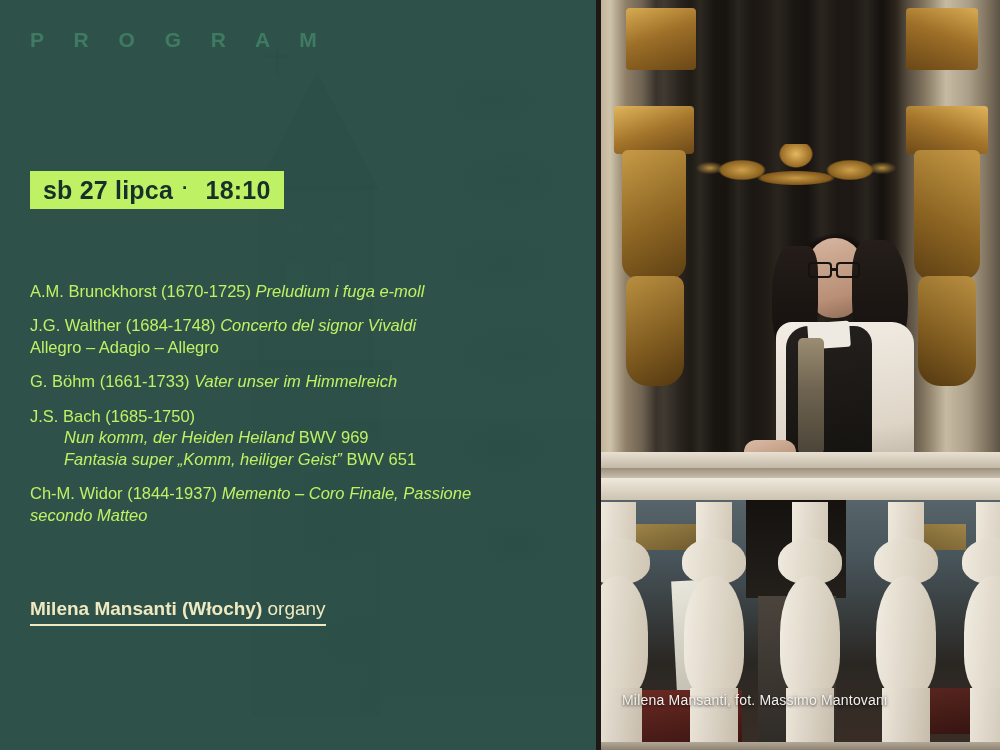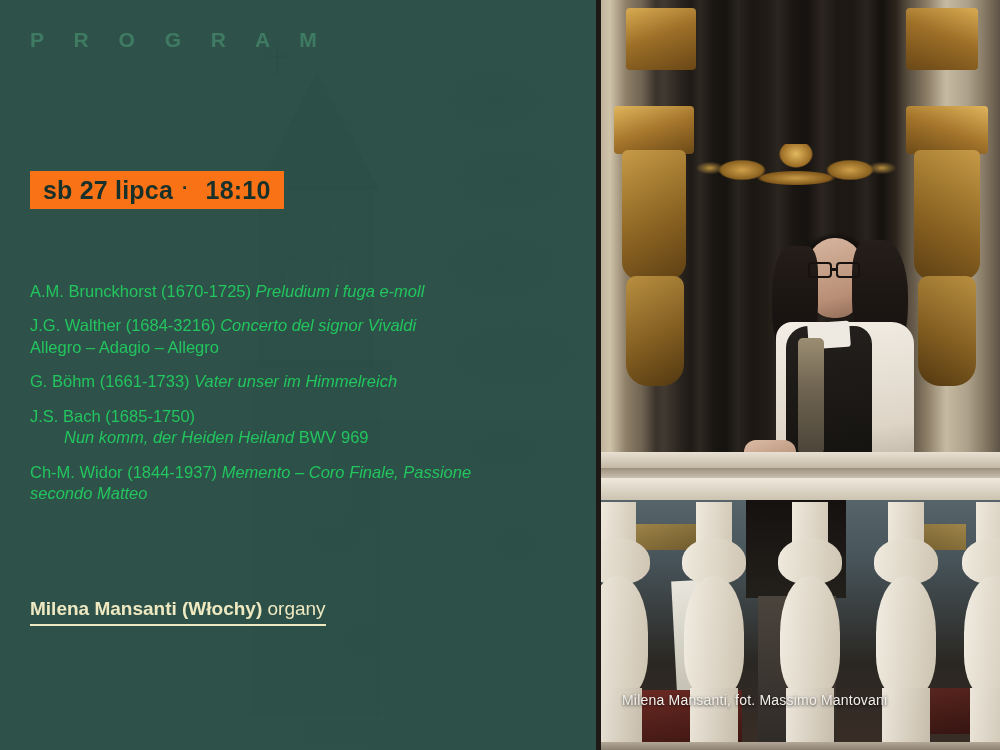--- a/index.html
+++ b/index.html
@@ -72,37 +72,37 @@
   .left-content { position:absolute; inset:0; }
 
   .program-kicker {
     position:absolute; left:30px; top:28px;
     font-size:21px; font-weight:700; letter-spacing:12px;
     color:#3f7b63; font-family:"Liberation Sans", sans-serif;
   }
 
   .date-banner {
     position:absolute; left:30px; top:171px; height:38px;
-    background:#f97316; color:#17302a;
+    background:#bef264; color:#17302a;
     display:flex; align-items:center; padding:0 13px;
     font-size:25px; font-weight:700; letter-spacing:.2px;
     font-family:"Liberation Sans", sans-serif;
     white-space:nowrap;
   }
   .date-banner .dot { padding:0 9px; font-size:19px; position:relative; top:-2px; }
   .date-banner .time { padding-left:8px; }
 
   .venue {
     position:absolute; left:30px; top:213px;
     font-size:25px; font-weight:700; color:#eee9c6;
     letter-spacing:.4px; font-family:"Liberation Sans", sans-serif;
   }
 
   .program-list { position:absolute; left:30px; top:281px; width:500px; }
-  .p-item { margin-bottom:13px; color:#22c55e; font-size:16.5px; line-height:1.30; }
+  .p-item { margin-bottom:13px; color:#bef264; font-size:16.5px; line-height:1.30; }
   .p-item:last-child { margin-bottom:0; }
   .p-sub { margin-left:34px; }
   .it { font-style:italic; }
 
   .performer {
     position:absolute; left:30px; top:598px;
     font-size:19px; color:#efe9c2;
     border-bottom:2.5px solid #efe9c2; padding-bottom:4px;
     display:inline-block; white-space:nowrap;
   }
@@ -320,32 +320,35 @@
       </div>
 
 
       <div class="program-list">
 
         <div class="p-item">
           <span>A.M. Brunckhorst (1670-1725) </span><span class="it">Preludium i fuga e-moll</span>
         </div>
 
         <div class="p-item">
-          <span>J.G. Walther (1684-3216) </span><span class="it">Concerto del signor Vivaldi</span><br>
+          <span>J.G. Walther (1684-1748) </span><span class="it">Concerto del signor Vivaldi</span><br>
           <span>Allegro – Adagio – Allegro</span>
         </div>
 
         <div class="p-item">
           <span>G. Böhm (1661-1733) </span><span class="it">Vater unser im Himmelreich</span>
         </div>
 
         <div class="p-item">
           <span>J.S. Bach (1685-1750)</span>
           <div class="p-sub">
             <span class="it">Nun komm, der Heiden Heiland</span><span> BWV 969</span>
+          </div>
+          <div class="p-sub">
+            <span class="it">Fantasia super „Komm, heiliger Geist”</span><span> BWV 651</span>
           </div>
         </div>
 
         <div class="p-item">
           <span>Ch-M. Widor (1844-1937) </span><span class="it">Memento – Coro Finale, Passione secondo Matteo</span>
         </div>
 
       </div>
 
       <div class="performer">

